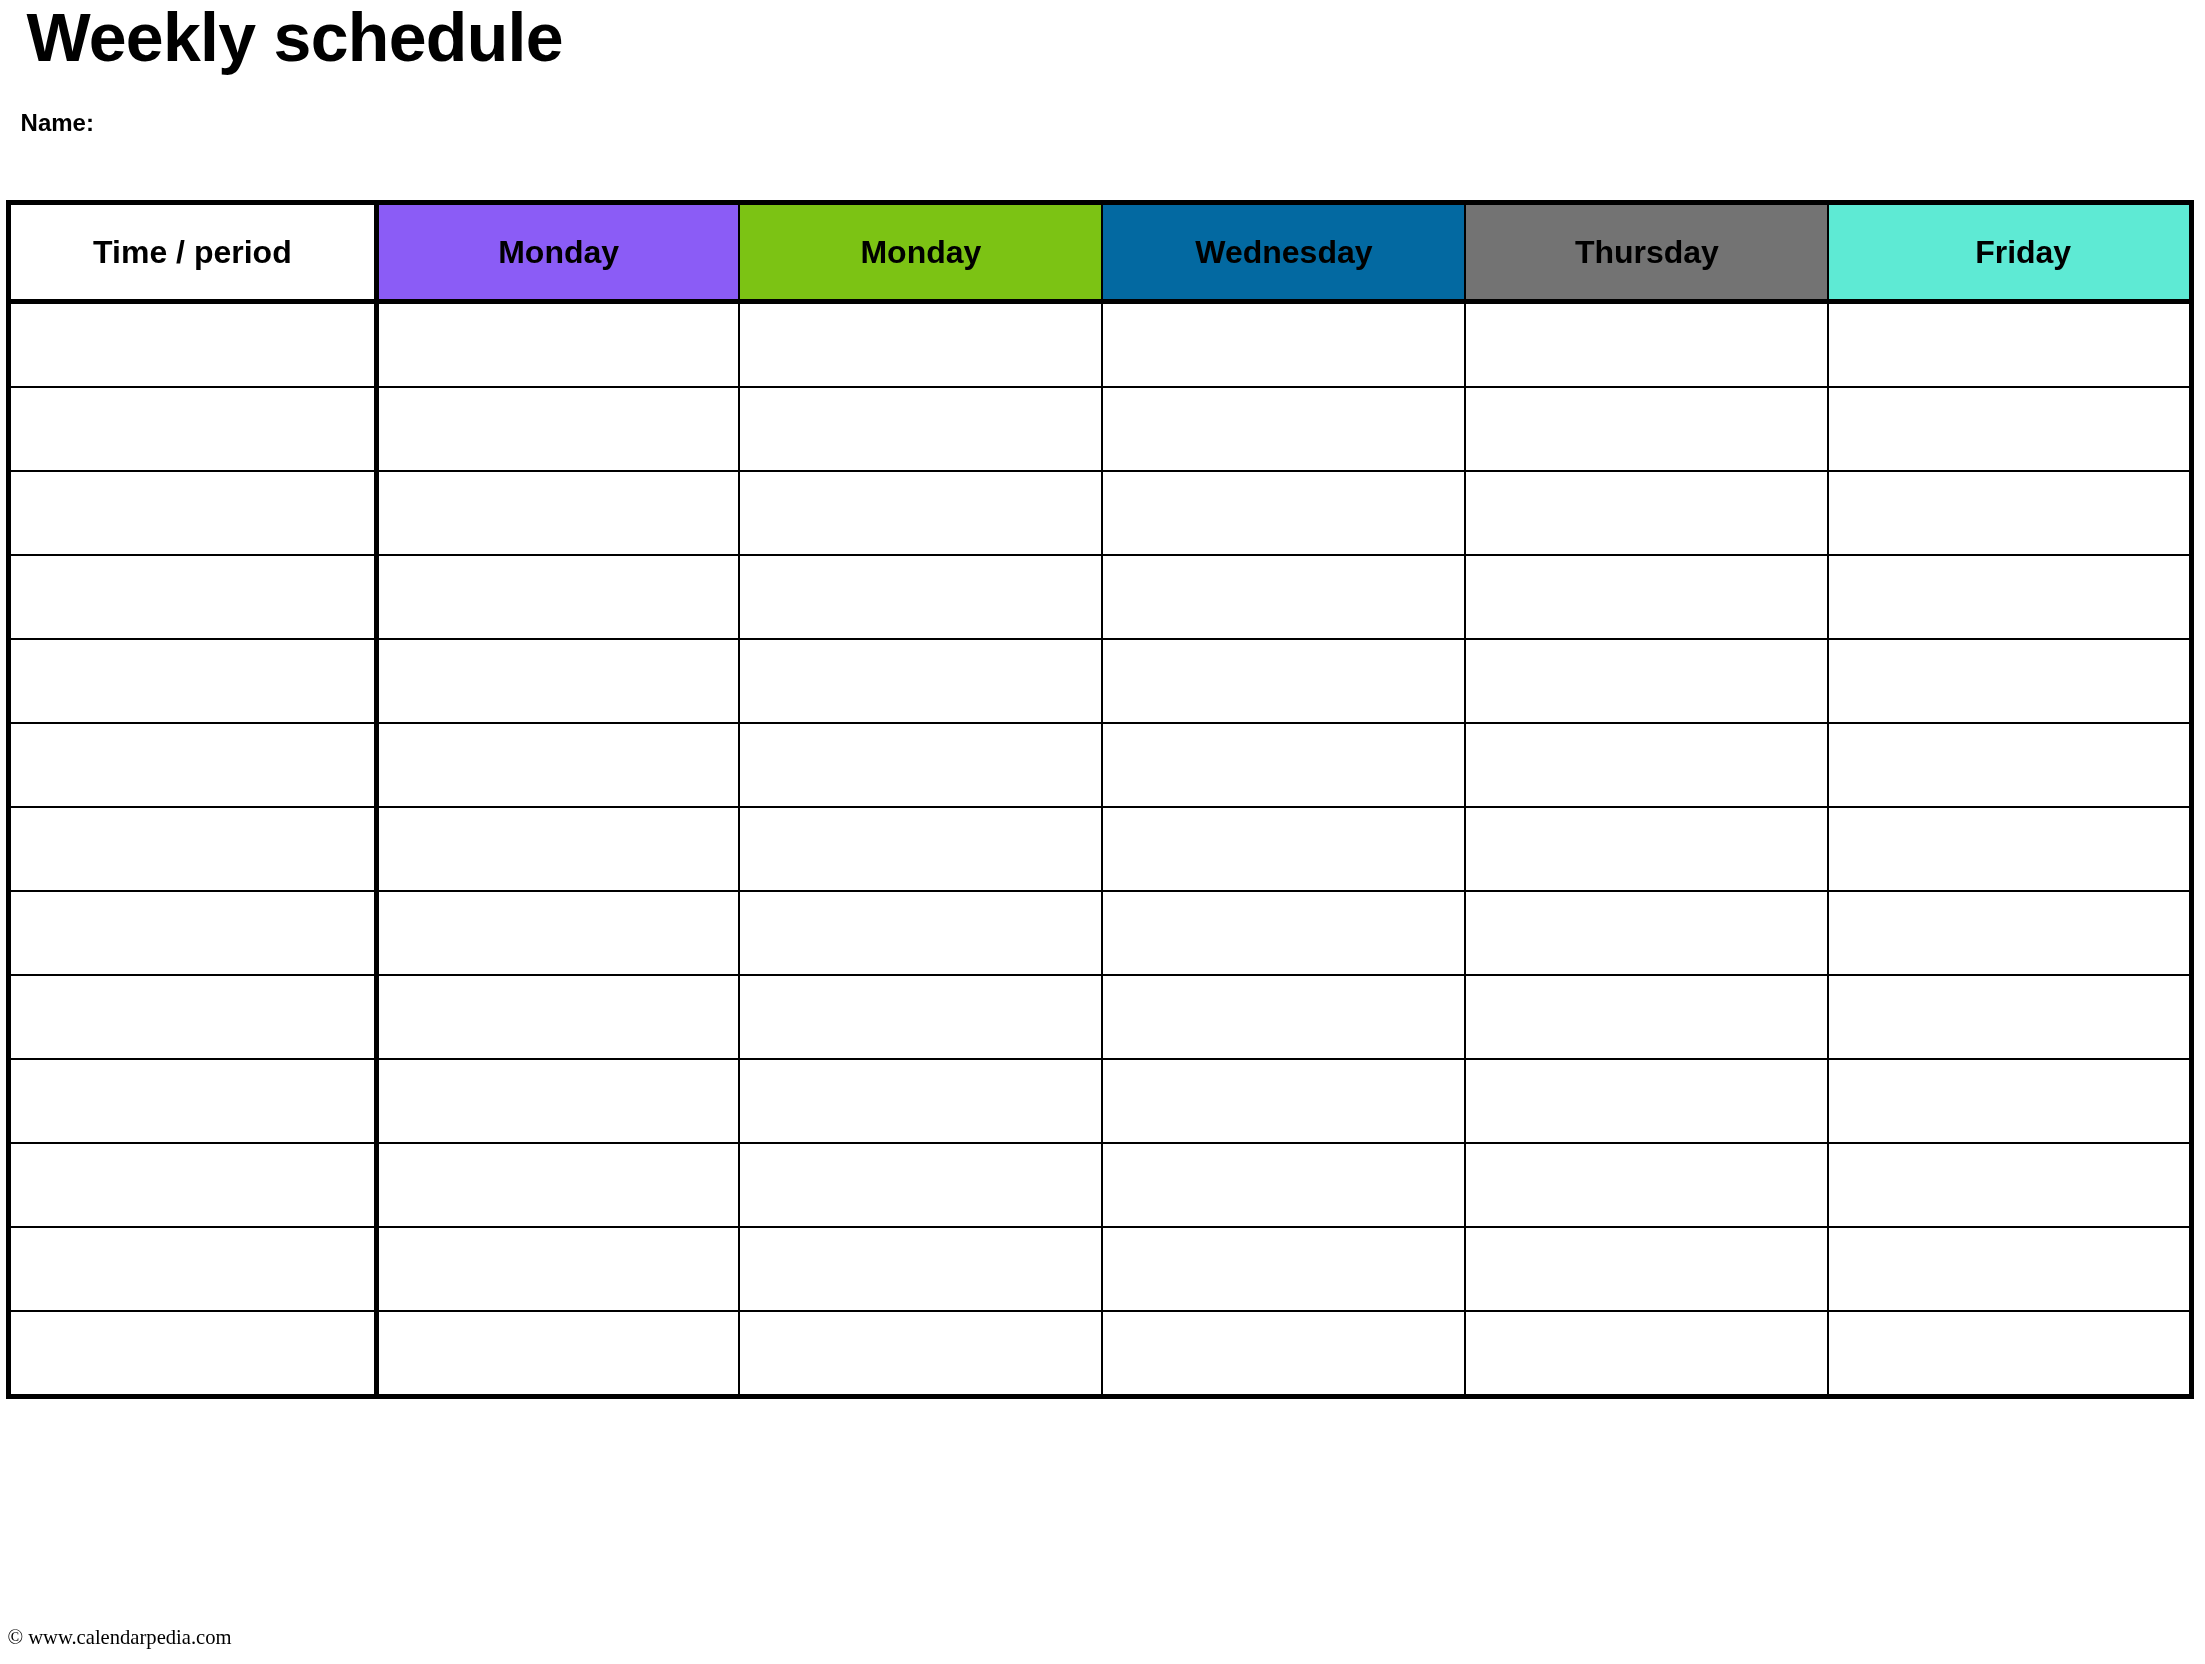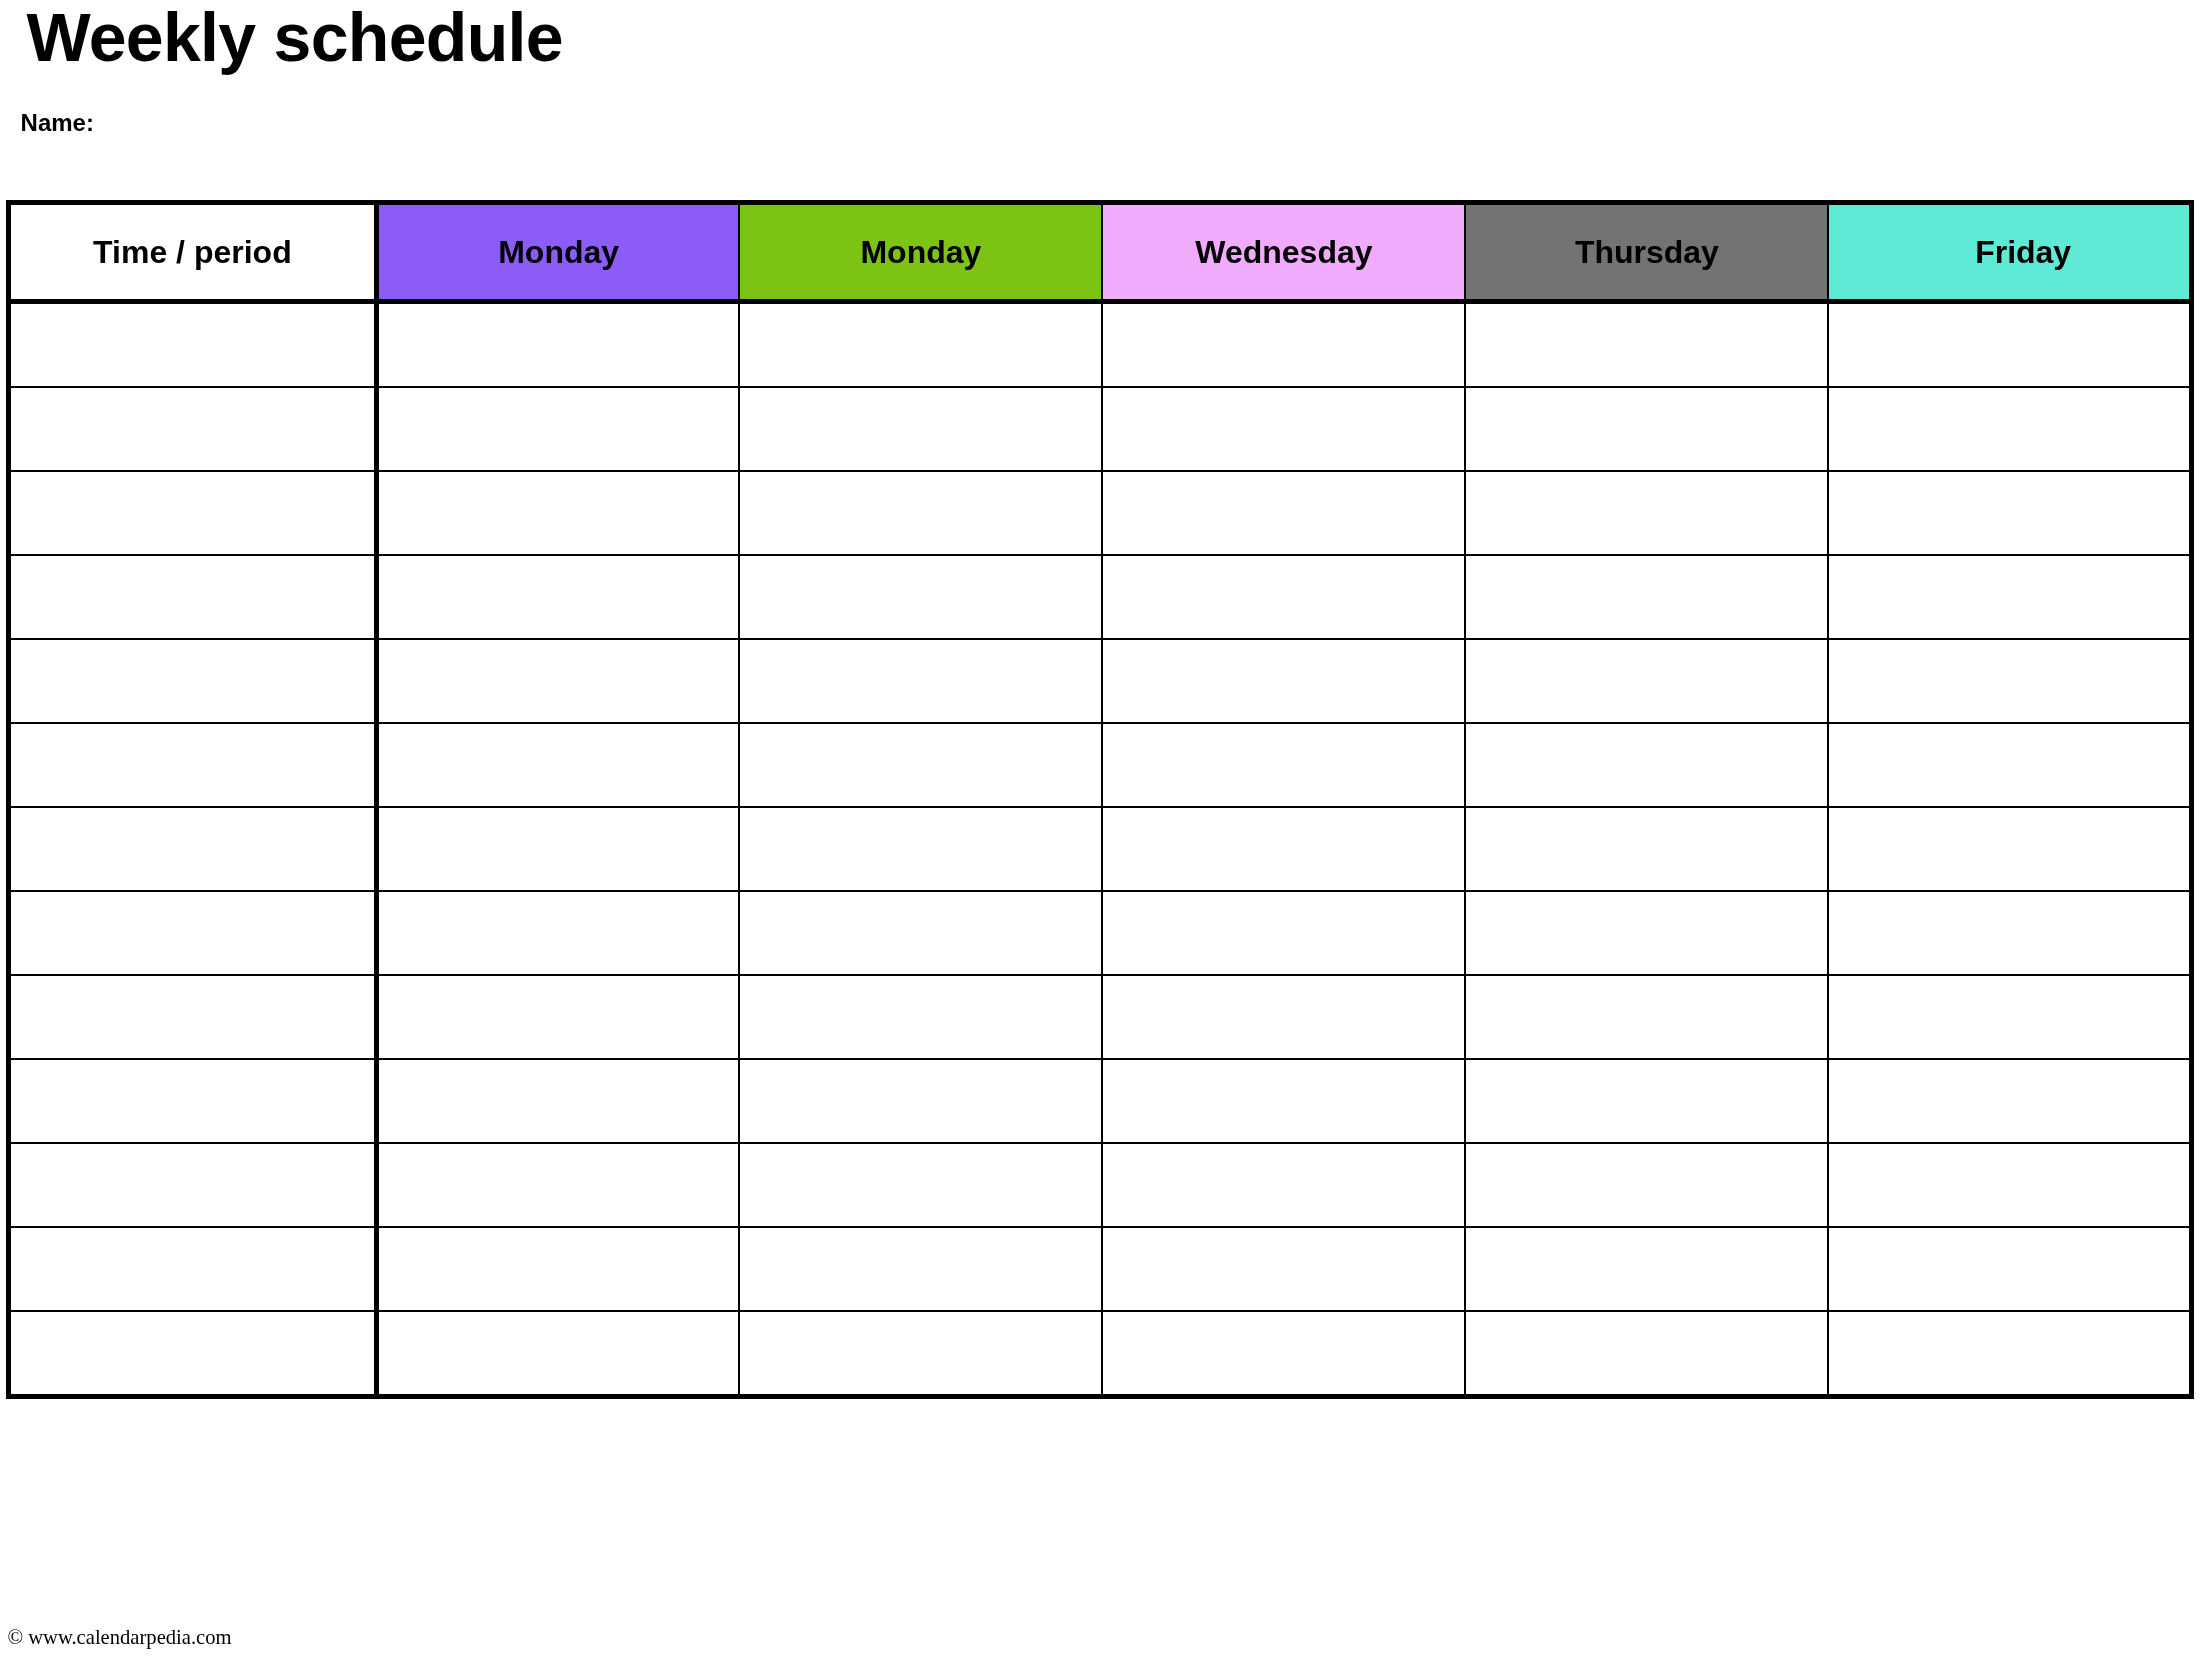--- a/index.html
+++ b/index.html
@@ -118,21 +118,21 @@
         <col class="day-col">
         <col class="day-col">
         <col class="day-col">
         <col class="day-col">
       </colgroup>
       <thead>
         <tr>
           <th class="time-head" style="background: rgb(255, 255, 255);">Time / period</th>
           <th style="background: #8b5cf6;">Monday</th>
           <th style="background: rgb(124, 195, 20);">Monday</th>
-          <th style="background: #f0abfc;">Wednesday</th>
+          <th style="background: #0369a1;">Wednesday</th>
           <th style="background: #737373;">Thursday</th>
           <th class="last-head" style="background: #5eead4; padding-left: 28px;">Friday</th>
         </tr>
       </thead>
       <tbody id="schedule-body">
           <tr>
             <td class="time-cell"></td>
             <td></td>
             <td></td>
             <td></td>

